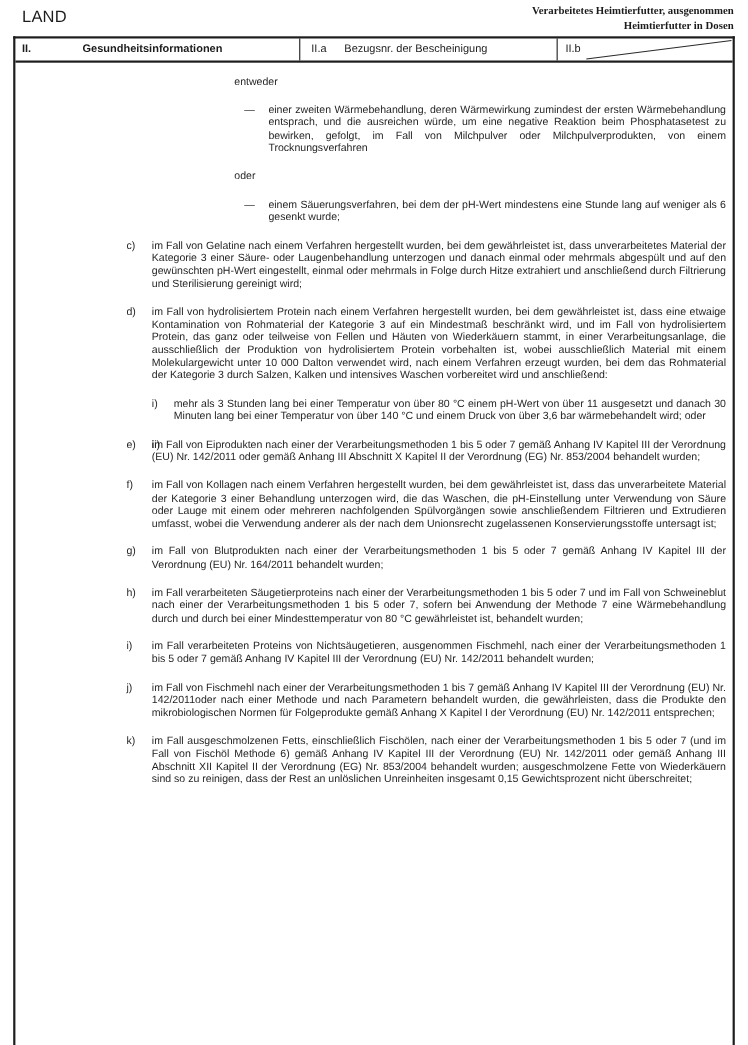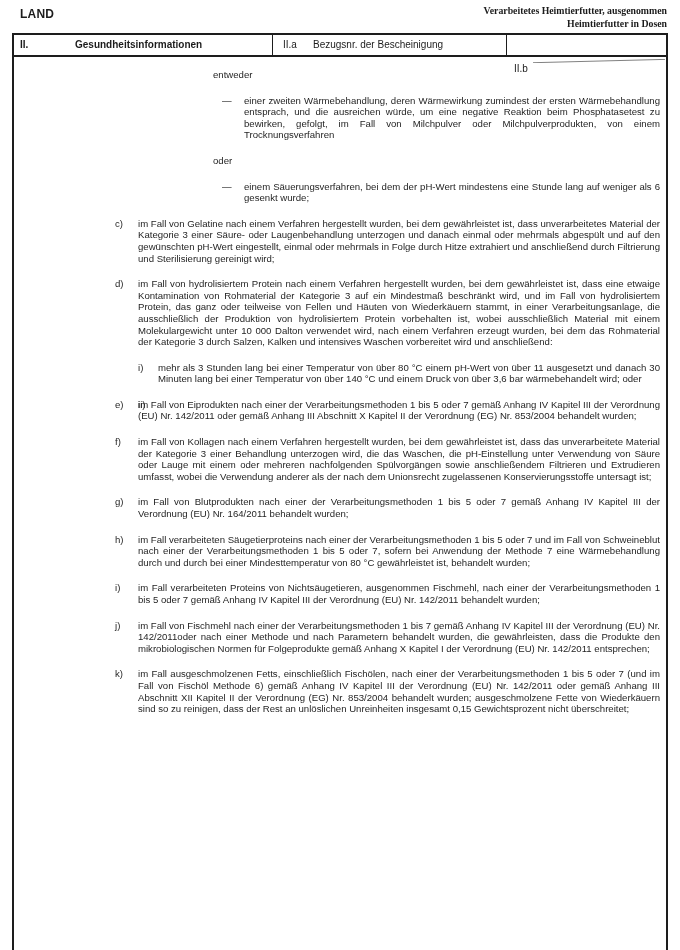--- a/index.html
+++ b/index.html
@@ -3,36 +3,36 @@
 <meta charset="utf-8">
 <style>
   * { margin:0; padding:0; box-sizing:border-box; }
   html,body { background:#ffffff; }
   .page {
     position:relative; width:680px; height:950px; background:#fff;
     font-family:"Liberation Sans", sans-serif; color:#1c1c1c; overflow:hidden;
   }
   
   .page-header { position:absolute; top:5px; left:12px; right:13px; height:28px; }
-  .land { position:absolute; left:8px; top:2px; font-size:12px; font-weight:bold; letter-spacing:.2px; }
+  .land { position:absolute; left:8px; top:2px; font-size:15px; font-weight:normal; letter-spacing:.2px; }
   .title-block { position:absolute; right:0; top:0; text-align:right; font-size:9.8px; font-weight:bold; line-height:12.5px;font-family:Liberation Serif, serif; }
   
   .cert-table {
     position:absolute; left:12px; top:33px; width:656px; height:917px;
     border:2px solid #1d1d1d; border-bottom:none; background:#fff;
   }
   .thead { display:flex; height:22px; border-bottom:2px solid #1d1d1d; font-size:10px; }
   .cell { padding-top:4px; position:relative; }
   .c1 { width:259px; border-right:1.5px solid #1d1d1d; font-weight:bold; }
   .c1 .num { position:absolute; left:6px; top:4px; }
   .c1 .ttl { position:absolute; left:61px; top:4px; }
   .c2 { width:234px; border-right:1.5px solid #1d1d1d; }
   .c2 .num { position:absolute; left:10px; top:4px; }
   .c2 .ttl { position:absolute; left:40px; top:4px; }
-  .c3 { flex:1;margin-top:24px; }
+  .c3 { flex:1; }
   .c3 .num { position:absolute; left:7px; top:4px; }
   .diag { position:absolute; left:0; top:0; width:100%; height:100%; }
   
   .tbody { padding:12px 0 0 0; height:803px; overflow:hidden; }
   .clause {
     position:relative; margin:0 6px 14px 0;
     font-size:9.6px; line-height:11.6px; text-align:justify; color:#1f1f1f;
   }
   .clause .lbl { position:absolute; top:0; }
   .clause.main { padding-left:124px; }

